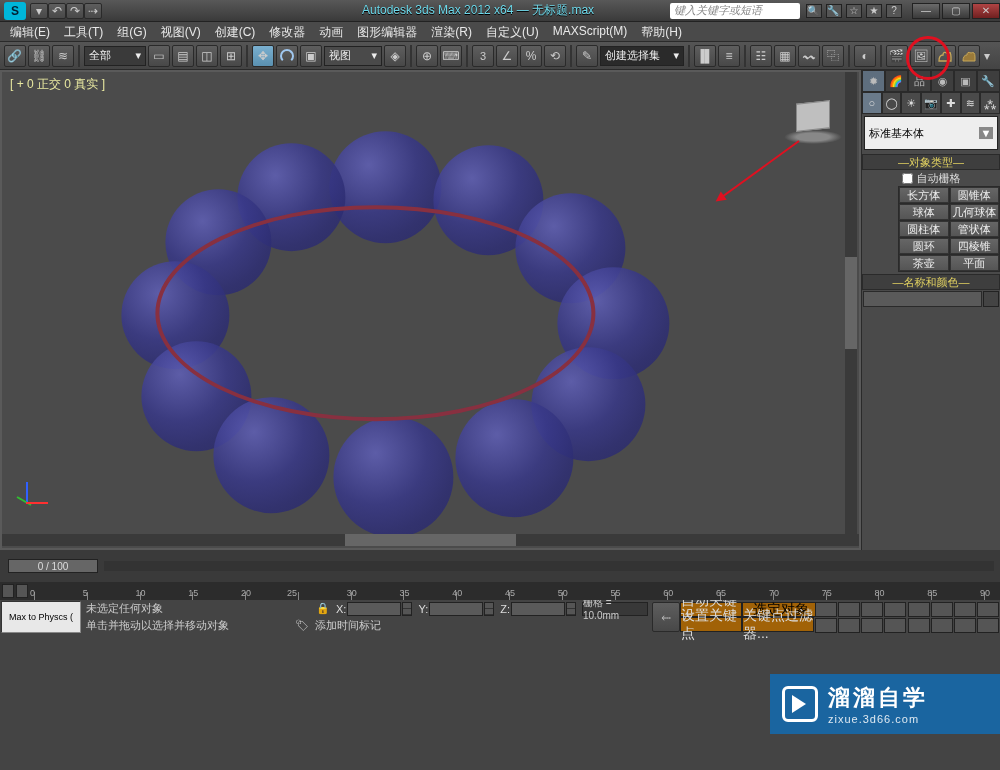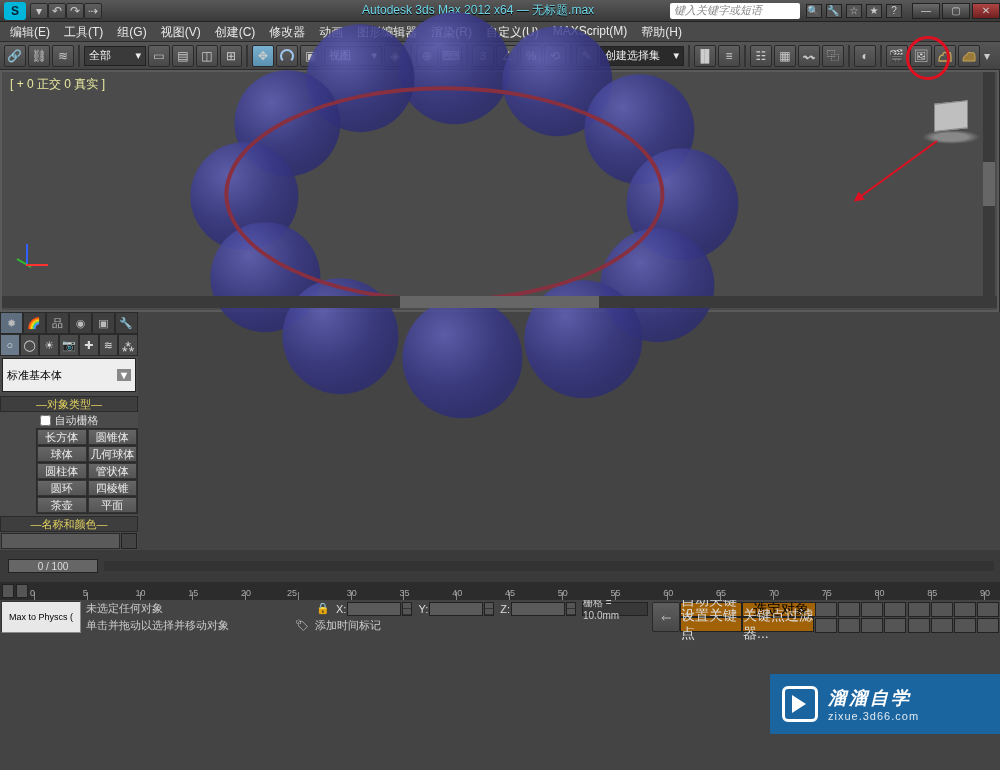--- a/index.html
+++ b/index.html
@@ -27,21 +27,21 @@
   .tbtn.yellow { color:#e6c050;}
   .sep { width:2px; height:22px; background:#333; margin:0 2px;}
   .sel-layer { height:20px; width:62px; background:#3a3a3a; border:1px solid #222; color:#eee; display:flex; align-items:center; padding:0 4px; font-size:11px;}
   .sel-wide { width:84px; background:#2a2a2a; }
   .view-sel { height:20px; width:58px; background:#4a4a4a; border:1px solid #222; color:#eee; display:flex; align-items:center; padding:0 4px; font-size:11px;}
   .tbtn .arc { width:14px; height:14px; border:2px solid #a0c8f0; border-radius:50%; border-bottom-color:transparent;}
   .angle-label { color:#ccc; font-size:11px; margin:0 2px;}
   .teapot-circle { position:absolute; right:50px; top:-6px; width:44px; height:44px; border:3px solid #e01020; border-radius:50%; pointer-events:none; z-index:50;}
   
   
-  .workspace { display:flex; height:480px;flex-direction:column; }
+  .workspace { display:flex; height:480px; }
   .viewport-area { flex:1; position:relative; background:#5a5a5a; border-right:1px solid #2a2a2a;}
   .viewport-label { position:absolute; top:4px; left:8px; color:#e8e8a0; font-size:12px;}
   .viewport-canvas { position:absolute; inset:2px; background:#4b4b4b; }
   
   
   .viewcube { position:absolute; top:26px; right:16px; width:60px; height:50px; }
   .viewcube .cube { width:34px; height:28px; background:#bfbfbf; margin:4px auto 0; transform:skewY(-6deg); border:1px solid #888; position:relative;}
   .viewcube .base { width:58px; height:14px; background:radial-gradient(ellipse,#888 40%,transparent 70%); position:absolute; bottom:4px; left:1px; border-radius:50%;}
   .arrow-line { position:absolute; top:68px; right:60px; width:100px; height:2px; background:#e01020; transform:rotate(-36deg); transform-origin:right center; pointer-events:none; z-index:49;}
   .arrow-line::after{content:""; position:absolute; left:-8px; top:-4px; border:5px solid transparent; border-right:10px solid #e01020;}
@@ -110,21 +110,21 @@
   .key-col div{ height:15px; background:#a16207; border:1px solid #222; display:flex; align-items:center; justify-content:center; font-size:14px;}
   .nav-col { display:grid; grid-template-columns:repeat(4, 22px); gap:1px; padding:1px;}
   .nav-col .nb{ height:15px; background:#555; border:1px solid #222;}
   .sel-combo { height:15px; width:42px; background:#eee; color:#000; border:1px solid #222; font-size:10px; display:flex; align-items:center; padding:0 2px;}
   
   
   .watermark { position:absolute; right:0; bottom:36px; width:230px; height:60px; background:#1a65a0; display:flex; align-items:center; gap:10px; padding:0 12px; z-index:100;}
   .watermark .play{ width:36px; height:36px; border:3px solid #fff; border-radius:6px; display:flex; align-items:center; justify-content:center;}
   .watermark .play::after{content:""; border:9px solid transparent; border-left:14px solid #fff; margin-left:6px;}
   .watermark .txt{ color:#fff;}
-  .watermark .big{ font-size:18px; font-weight:bold; letter-spacing:3px;font-style:italic;}
+  .watermark .big{ font-size:22px; font-weight:bold; letter-spacing:3px;}
   .watermark .small{ font-size:11px; letter-spacing:1px; opacity:0.85;}
 </style>
 </head>
 <body>
 
 <div class="title-bar">
   <div class="app-logo">S</div>
   <span class="tbtn" style="width:18px;height:16px">▾</span>
   <span class="tbtn" style="width:18px;height:16px">↶</span>
   <span class="tbtn" style="width:18px;height:16px">↷</span>

